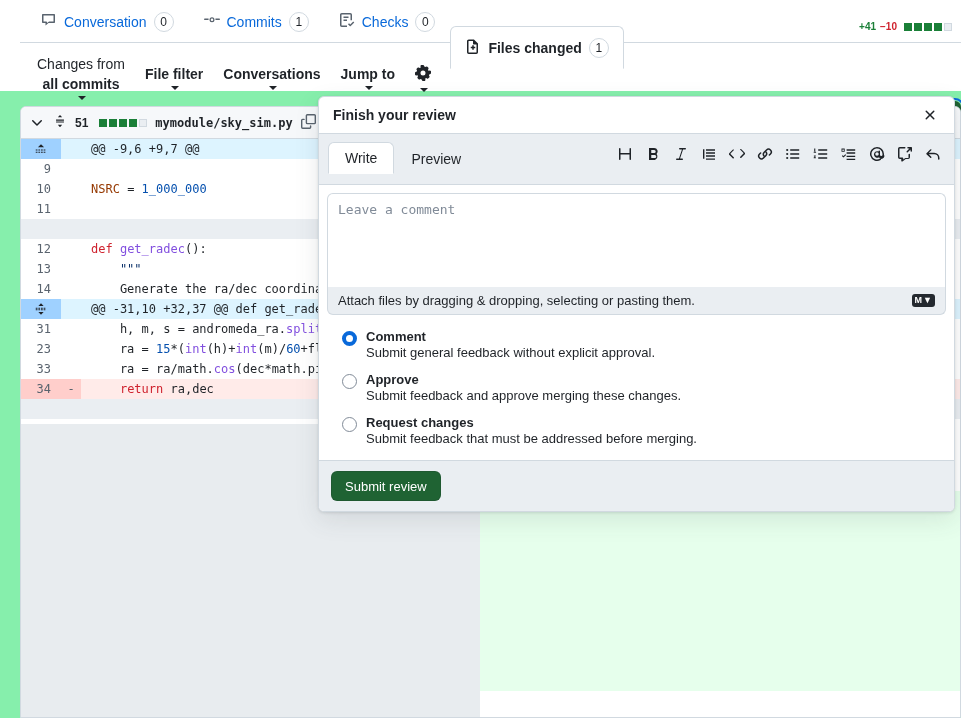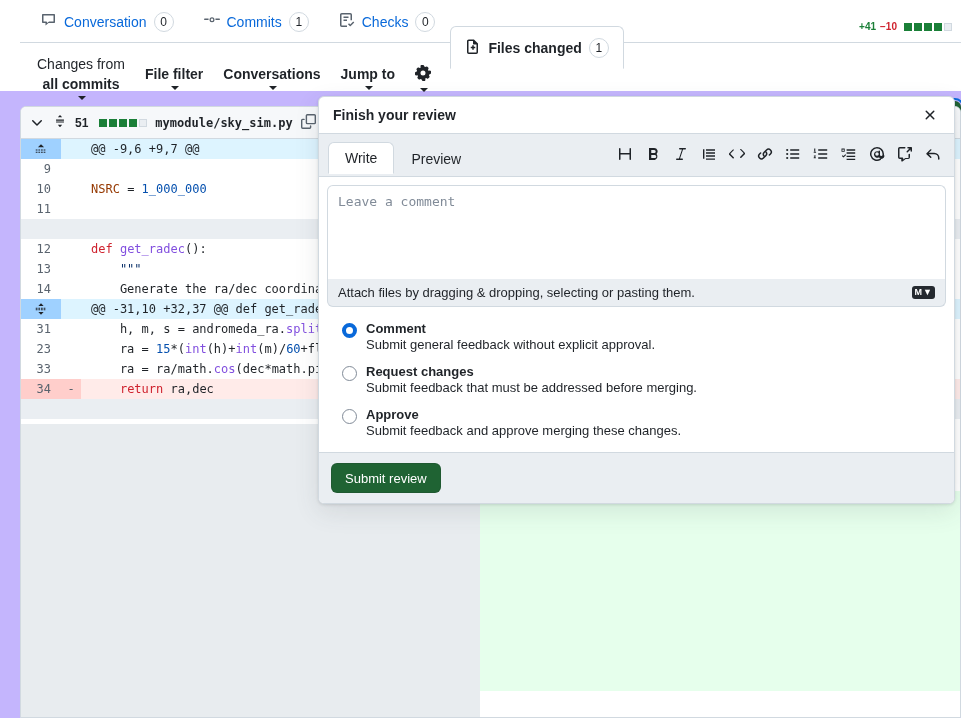--- a/index.html
+++ b/index.html
@@ -5,21 +5,21 @@
   * { box-sizing: border-box; }
   html, body {
     margin: 0; padding: 0;
     width: 961px; height: 718px;
     overflow: hidden;
     background: #ffffff;
     font-family: "Liberation Sans", sans-serif;
     font-size: 14px;
     color: #1f2328;
   }
-  #root { position: relative; width: 961px; height: 718px; background: #c4b5fd; }
+  #root { position: relative; width: 961px; height: 718px; background: #86efac; }
 
   
   .tabbar {
     position: absolute; left: 0; top: 0; width: 961px; height: 43px;
     background: #ffffff;
   }
   .tabbar-underline {
     position: absolute; left: 20px; top: 42px; width: 941px; height: 1px;
     background: #d1d9e0;
   }
@@ -142,21 +142,21 @@
   }
   .dlg-header {
     display: flex; align-items: center; justify-content: space-between;
     padding: 8px 14px; border-bottom: 1px solid #d1d9e0;
   }
   .dlg-title { font-size: 14px; font-weight: 600; color: #1f2328; }
   .dlg-close { cursor: pointer; color: #1f2328; display: flex; padding: 2px; }
 
   .md-tabs {
     display: flex; align-items: flex-end; background: #eaeef2;
-    border-bottom: 1px solid #d1d9e0; padding: 8px 9px 3px 9px; position: relative;
+    border-bottom: 1px solid #d1d9e0; padding: 8px 9px 11px 9px; position: relative;
   }
   .md-tab {
     padding: 7px 16px; font-size: 14px; color: #1f2328; cursor: pointer;
     border: 1px solid transparent; border-bottom: none; border-radius: 6px 6px 0 0;
     margin-bottom: -1px;
   }
   .md-tab.active { background: #ffffff; border-color: #d1d9e0; border-bottom: 1px solid #ffffff; }
   .md-toolbar { margin-left: auto; display: flex; align-items: center; gap: 4px; padding-bottom: 7px; }
   .md-btn {
     width: 24px; height: 24px; display: flex; align-items: center; justify-content: center;
@@ -604,27 +604,27 @@
     </div>
 
     <div class="radios">
       <div class="radio-item">
         <span class="rdo checked"></span>
         <span class="rdo-label">Comment</span>
         <span class="rdo-desc">Submit general feedback without explicit approval.</span>
       </div>
       <div class="radio-item">
         <span class="rdo"></span>
+        <span class="rdo-label">Approve</span>
+        <span class="rdo-desc">Submit feedback and approve merging these changes.</span>
+      </div>
+      <div class="radio-item">
+        <span class="rdo"></span>
         <span class="rdo-label">Request changes</span>
         <span class="rdo-desc">Submit feedback that must be addressed before merging.</span>
-      </div>
-      <div class="radio-item">
-        <span class="rdo"></span>
-        <span class="rdo-label">Approve</span>
-        <span class="rdo-desc">Submit feedback and approve merging these changes.</span>
       </div>
     </div>
 
     <div class="dlg-footer">
       <button class="btn-submit">
         <span>Submit review</span>
       </button>
     </div>
   </div>
 

